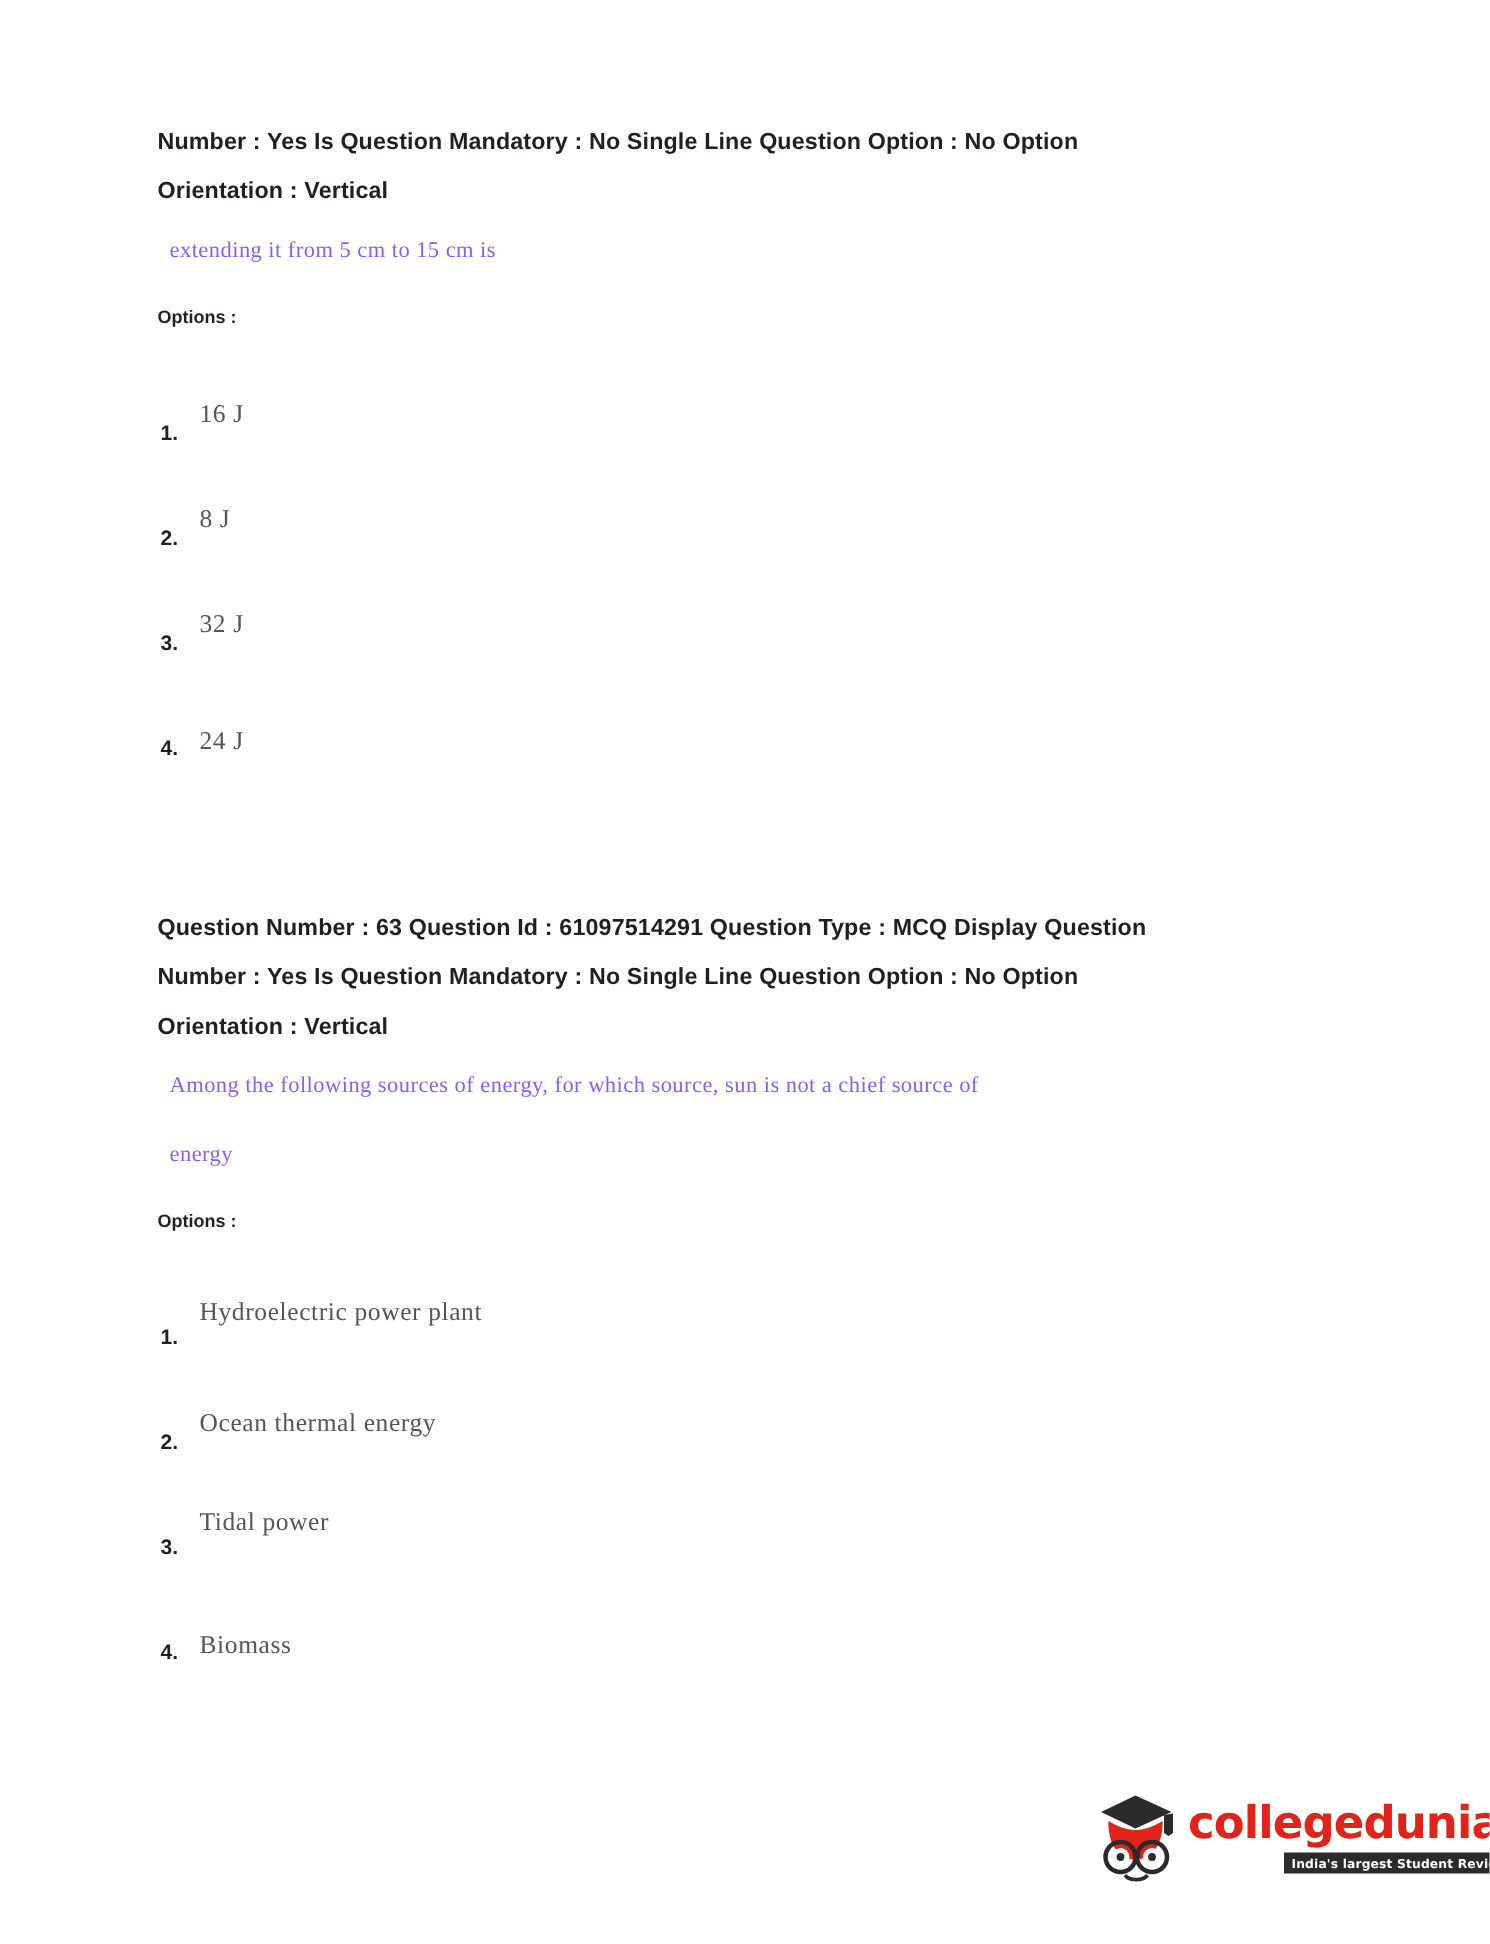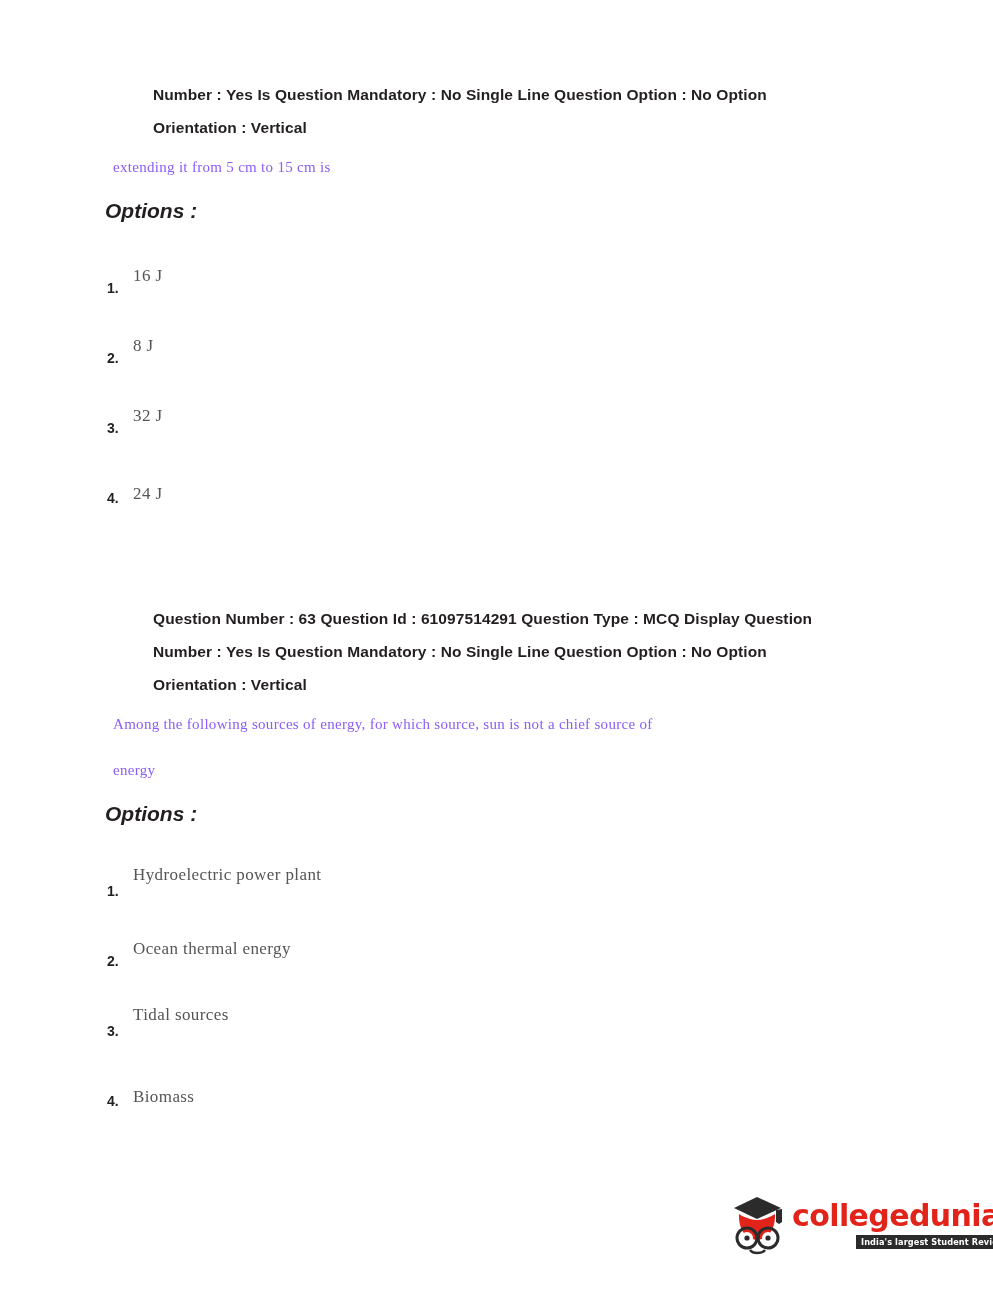--- a/index.html
+++ b/index.html
@@ -22,21 +22,20 @@
     box-sizing: border-box;
     padding: 78px 105px 0 105px;
   }
   .meta-line {
     font-family: "Liberation Sans", sans-serif;
     font-weight: bold;
     font-size: 15.5px;
     line-height: 33px;
     color: #231f20;
     letter-spacing: 0.1px;
-    margin-left: 48px;
   }
   .qtext {
     font-family: "Liberation Serif", serif;
     font-size: 16px;
     color: #4a4a4a;
     line-height: 46px;
     letter-spacing: 0.6px;
     margin-left: 8px;
   }
   .qtext .spaced {
@@ -49,25 +48,24 @@
     line-height: 46px;
     letter-spacing: 0.3px;
     margin-left: 8px;
   }
   sup {
     font-size: 0.62em;
     vertical-align: super;
   }
   .options-label {
     font-weight: bold;
-    font-size: 21px;
+    font-size: 12px;
     line-height: 30px;
     color: #231f20;
     margin-top: 6px;
-    font-style: italic;
   }
   .opt-row {
     display: flex;
     align-items: flex-end;
     min-height: 70px;
   }
   .opt-num {
     font-family: "Liberation Sans", sans-serif;
     font-weight: bold;
     font-size: 14px;
@@ -176,21 +174,21 @@
     <div class="opt-row raise2">
       <span class="opt-num">1.</span>
       <span class="opt-text">Hydroelectric power plant</span>
     </div>
     <div class="opt-row raise">
       <span class="opt-num">2.</span>
       <span class="opt-text">Ocean thermal energy</span>
     </div>
     <div class="opt-row raise2">
       <span class="opt-num">3.</span>
-      <span class="opt-text">Tidal sources</span>
+      <span class="opt-text">Tidal power</span>
     </div>
     <div class="opt-row">
       <span class="opt-num">4.</span>
       <span class="opt-text">Biomass</span>
     </div>
   </div>
 
   <div class="logo-wrap">
     <svg class="logo-mark" viewBox="0 0 62 68">
       <path d="M8 18 L31 7 L55 18 L31 29 Z" fill="#2b2b2b"></path>

